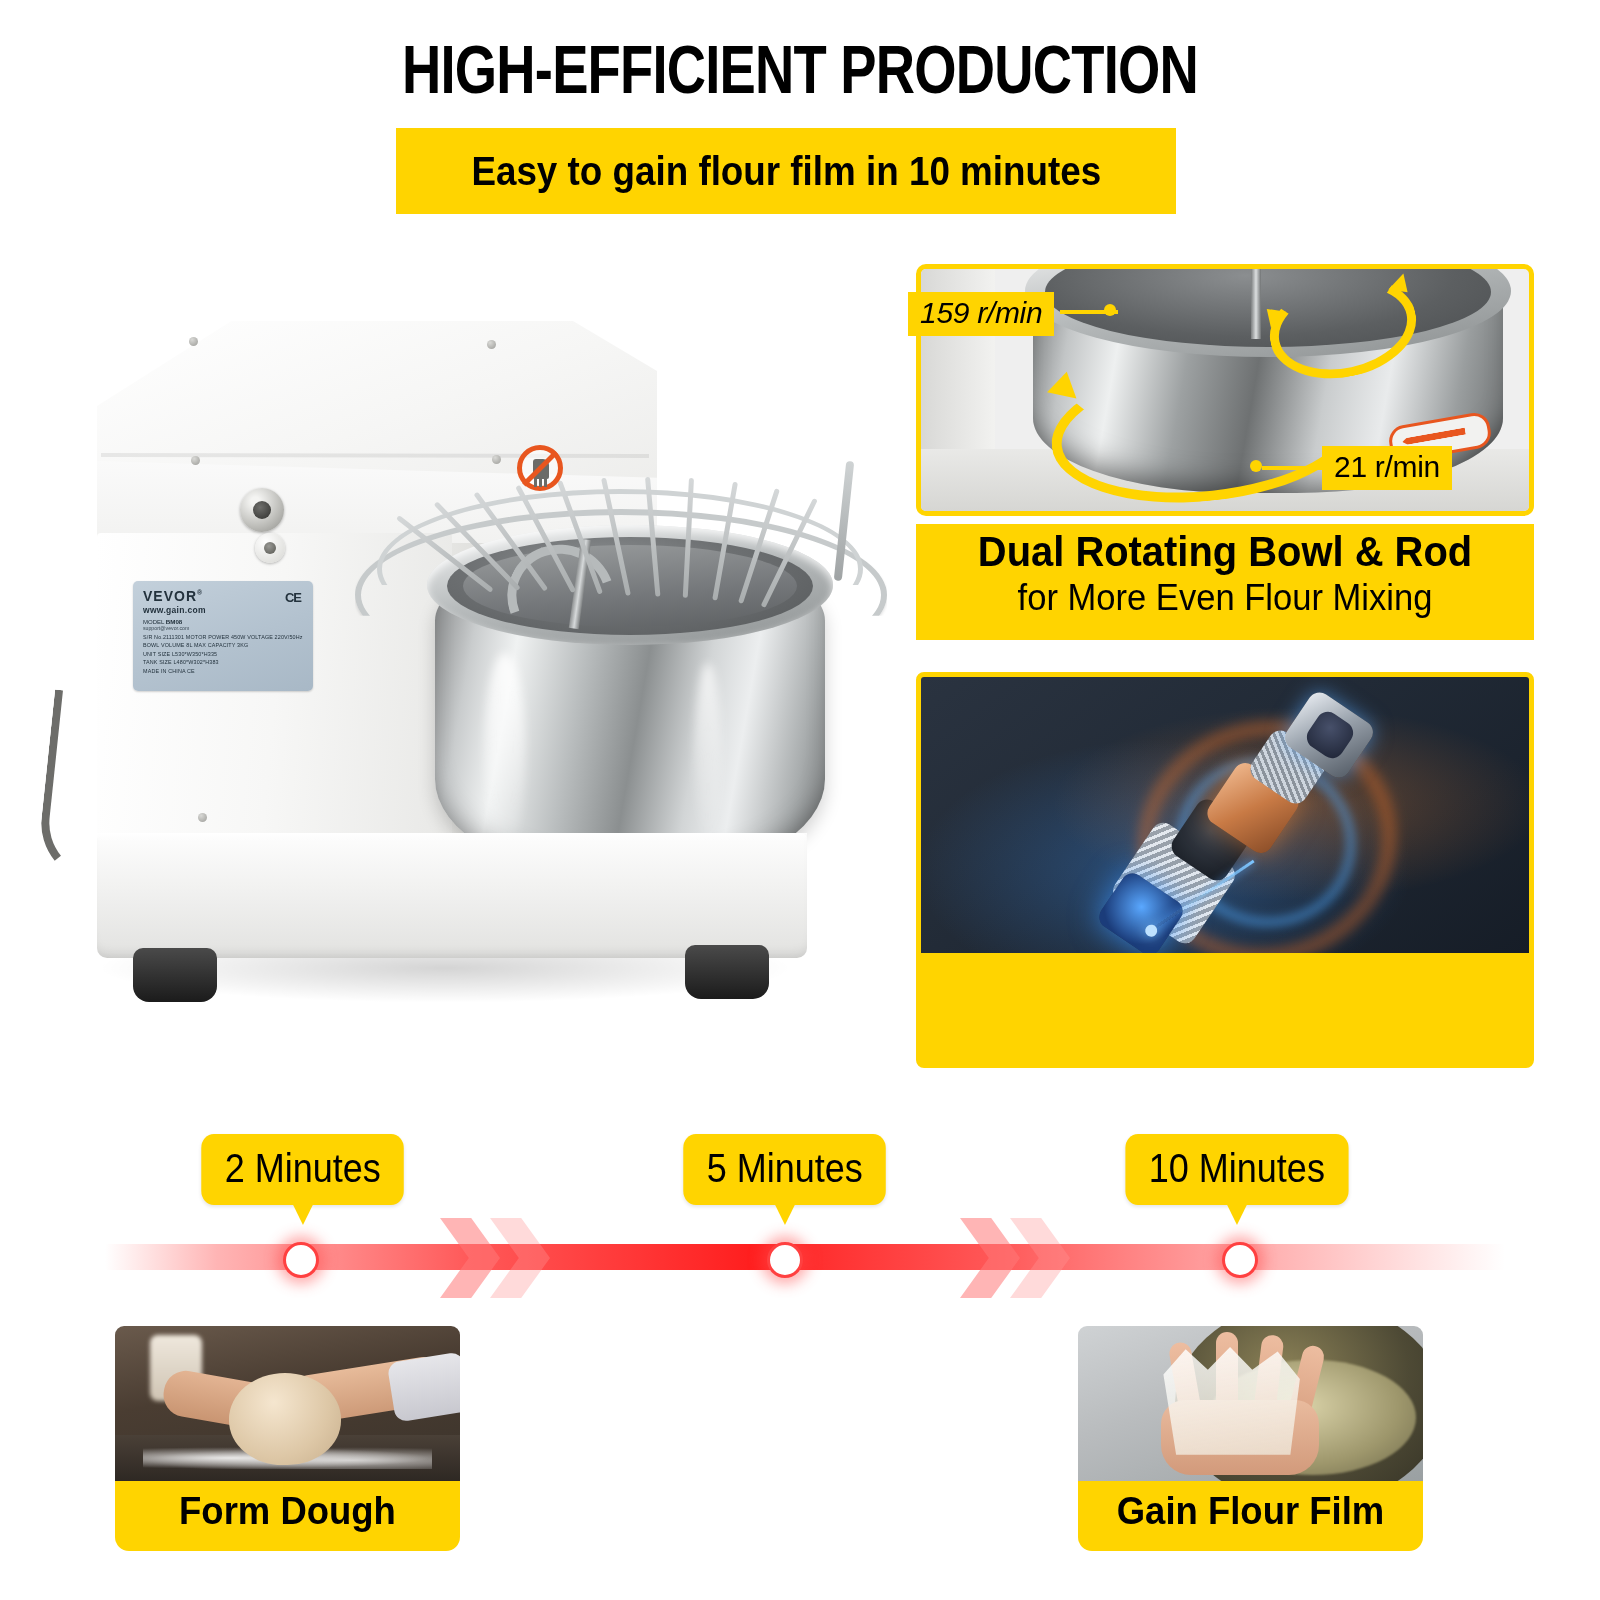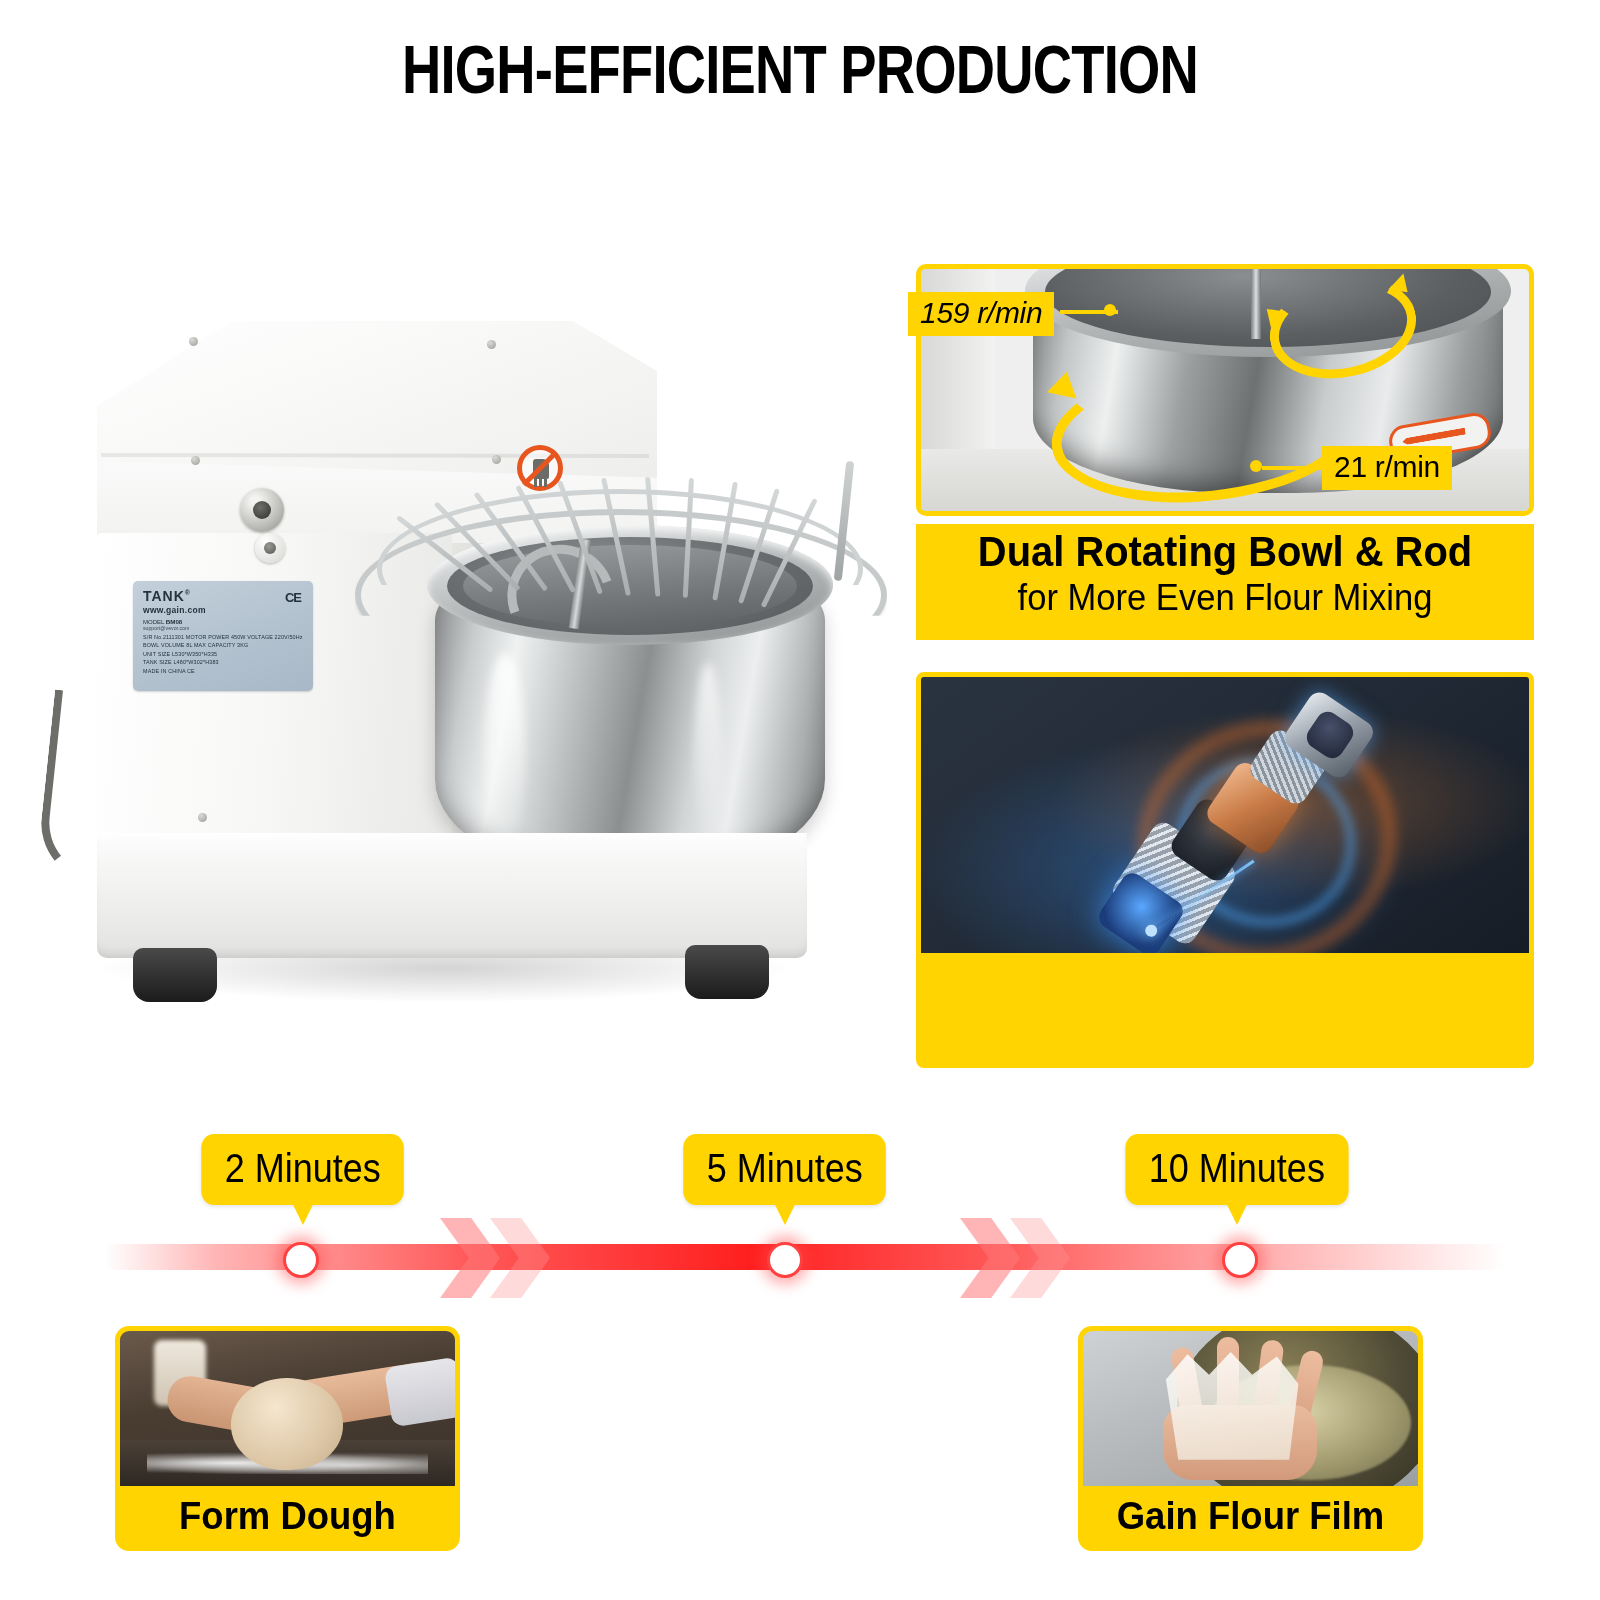--- a/index.html
+++ b/index.html
@@ -354,21 +354,21 @@
     padding:12px 26px 14px;font-size:40px;color:#000;
     transform:scaleX(.9);transform-origin:50% 50%;white-space:nowrap;
     box-shadow:0 2px 4px rgba(0,0,0,.10);
   }
   .tl-badge i{position:absolute;left:50%;bottom:-20px;margin-left:-12px;
     width:0;height:0;border-left:12px solid transparent;border-right:12px solid transparent;
     border-top:22px solid #FFD400;}
 
   
   .card{position:absolute;top:1318px;width:345px;height:225px;
-        background:#FFD400;border-radius:14px;padding:5px;box-sizing:border-box;}
+        background:#FFD400;border-radius:14px;box-sizing:border-box;}
   .card .ph{width:100%;height:155px;overflow:hidden;position:relative;border-radius:9px 9px 0 0;}
   .card .lb{height:60px;display:flex;align-items:center;justify-content:center;
             font-size:38px;font-weight:bold;color:#000;transform:scaleX(.96);}
   .c1{left:115px;}
   .c2{left:602px;}
   .c3{left:1078px;}
 
   
   .ph1{background:linear-gradient(170deg,#6a5a4c 0%,#4a3d32 40%,#3b332b 100%);}
   .ph1 .tbl{position:absolute;left:0;bottom:0;width:100%;height:46px;
@@ -423,20 +423,23 @@
   .ph3 .f4{left:63%;top:12%;height:80px;transform:rotate(14deg);}
   .ph3 .palm{position:absolute;left:24%;bottom:4%;width:46%;height:48%;border-radius:24px 24px 30px 30px;
     background:linear-gradient(180deg,#e9bb9e,#d29a7b);}
 </style>
 </head>
 <body>
 
 <div class="stage">
 
   <div class="title">HIGH-EFFICIENT PRODUCTION</div>
+  <div class="subbanner">
+    <span>Easy to gain flour film in 10 minutes</span>
+  </div>
 
   <div class="product">
     <div class="mx-shadow"></div>
 
     <div class="mx-top"></div>
     <div class="mx-top-face"></div>
     <div class="mx-top-edge"></div>
 
     <div class="mx-body-side"></div>
     <div class="mx-body"></div>
@@ -481,21 +484,21 @@
       <div class="hand"></div>
       <div class="slash"></div>
     </div>
 
     <div class="mx-base"></div>
     <div class="foot f1"></div>
     <div class="foot f2"></div>
 
     <div class="plate">
       <div class="ce">CE</div>
-      <div class="brand"><span>TANK</span><sup>®</sup></div>
+      <div class="brand"><span>VEVOR</span><sup>®</sup></div>
       <div class="site">www.gain.com</div>
       <div class="mdl">
         <span>MODEL</span>
         <b>BM08</b>
       </div>
       <div class="mail">support@vevor.com</div>
       <div class="row">S/R No.2111301     MOTOR POWER 450W     VOLTAGE 220V/50Hz</div>
       <div class="row">BOWL VOLUME      8L          MAX CAPACITY      3KG</div>
       <div class="row">UNIT SIZE   L530*W350*H335</div>
       <div class="row">TANK SIZE  L480*W302*H383</div>

